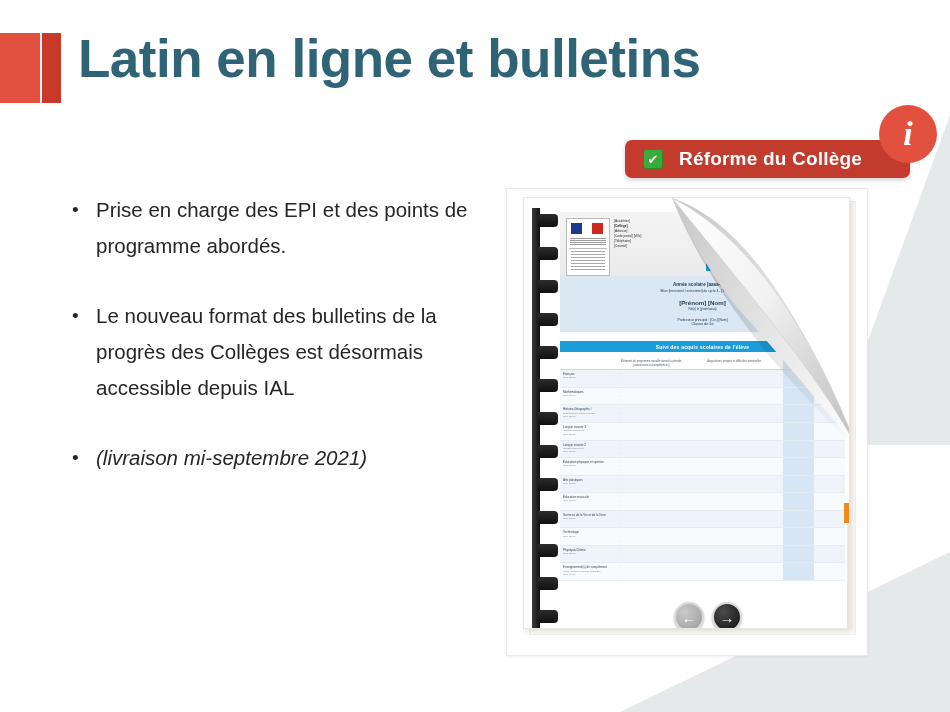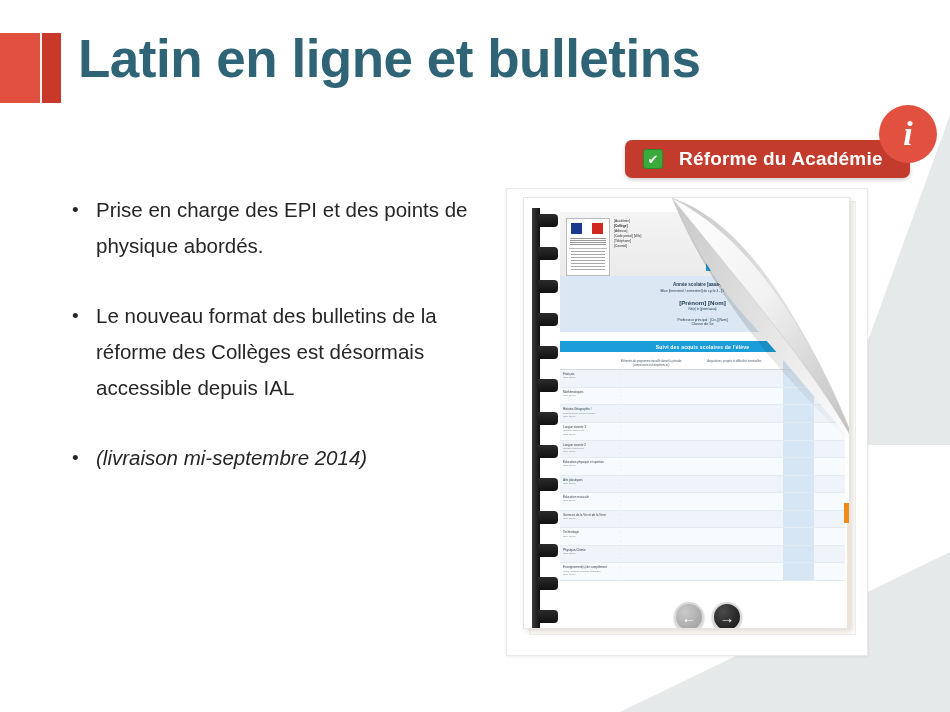--- a/index.html
+++ b/index.html
@@ -183,40 +183,40 @@
   <div class="tb-light"></div>
   <div class="tb-sep"></div>
   <div class="tb-dark"></div>
 </div>
 <div class="page-title">Latin en ligne et bulletins</div>
 
 <div class="bullets">
 
   <div class="bullet" style="margin-bottom:34px;">
     <div class="bullet-dot">•</div>
-    <div class="bullet-text">Prise en charge des EPI et des points de physique abordés.</div>
+    <div class="bullet-text">Prise en charge des EPI et des points de programme abordés.</div>
   </div>
 
   <div class="bullet" style="margin-bottom:34px;">
     <div class="bullet-dot">•</div>
-    <div class="bullet-text">Le nouveau format des bulletins de la réforme des Collèges est désormais accessible depuis IAL</div>
+    <div class="bullet-text">Le nouveau format des bulletins de la progrès des Collèges est désormais accessible depuis IAL</div>
   </div>
 
   <div class="bullet">
     <div class="bullet-dot">•</div>
     <div>
-      <div class="bullet-text bullet-note">(livraison mi-septembre 2014)</div>
+      <div class="bullet-text bullet-note">(livraison mi-septembre 2021)</div>
     </div>
   </div>
 
 </div>
 
 <div class="ribbon">
   <div class="ribbon-check">✔</div>
-  <div class="ribbon-label">Réforme du Académie</div>
+  <div class="ribbon-label">Réforme du Collège</div>
 </div>
 <div class="info-circle">i</div>
 
 <div class="doc-frame">
 
   <div class="doc-page-back"></div>
 
   <div class="doc-page">
 
     <div class="doc-inner">

